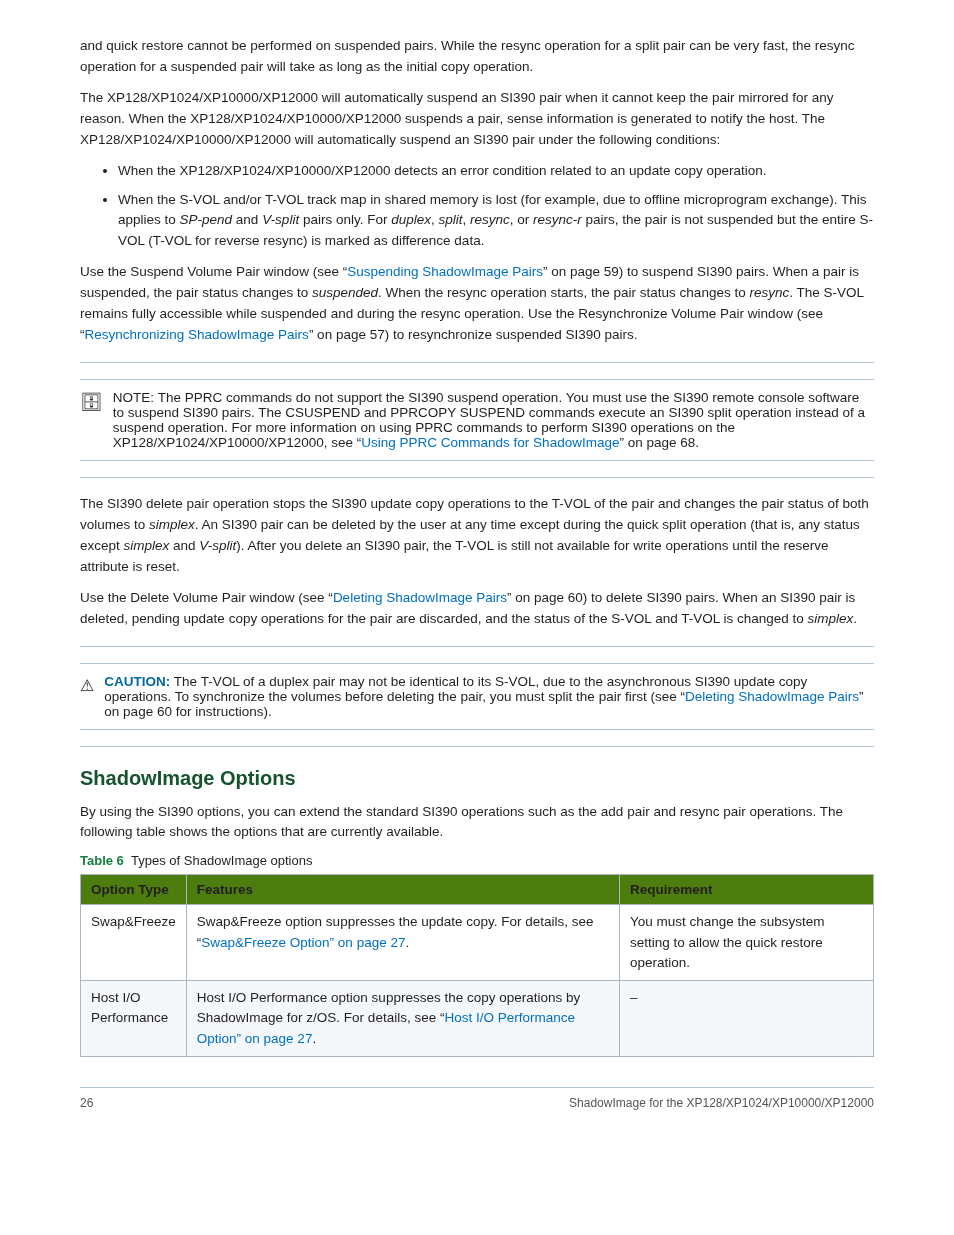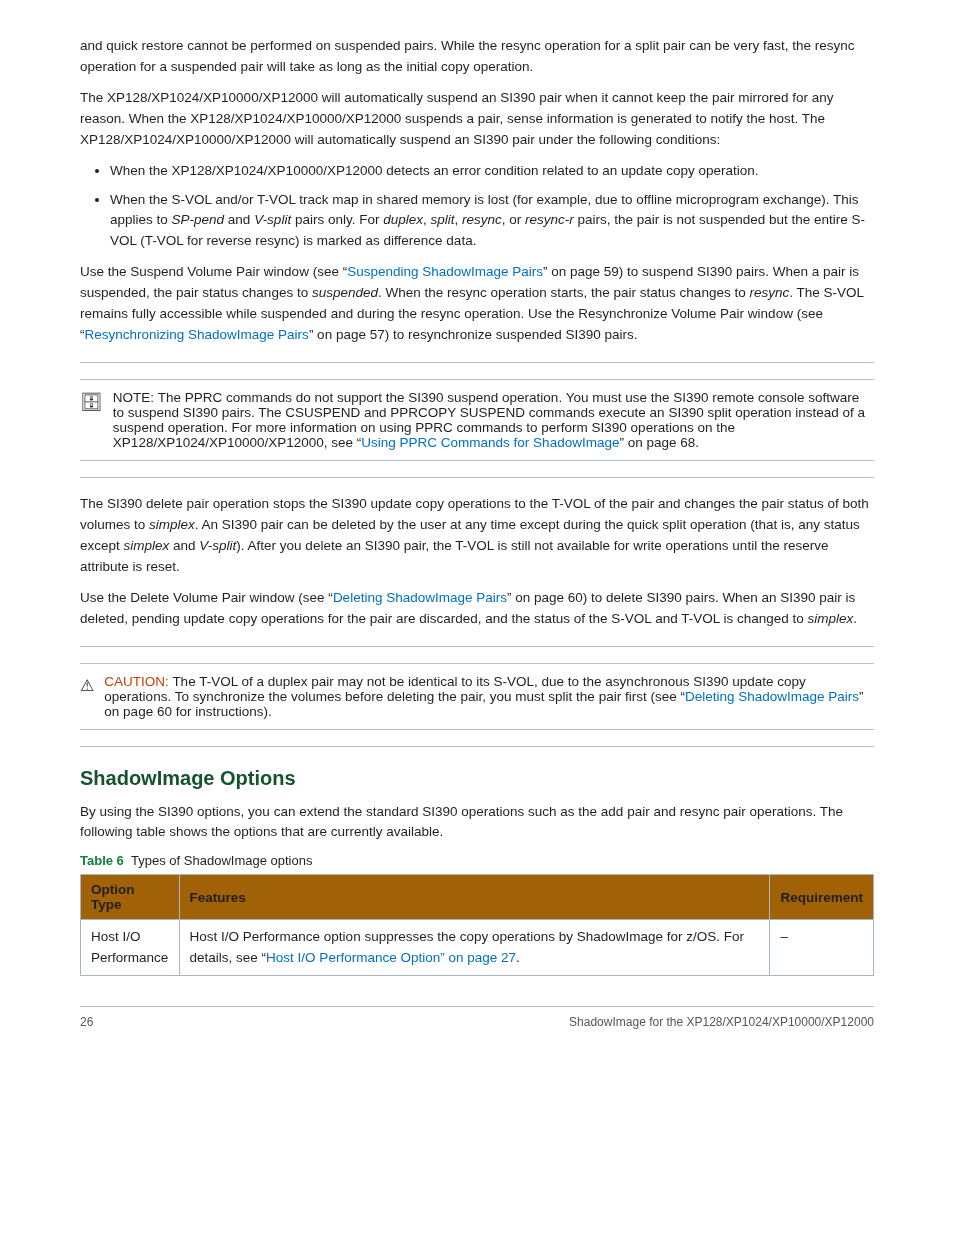--- a/index.html
+++ b/index.html
@@ -13,21 +13,21 @@
     }
     .page {
       padding: 36px 80px 40px 80px;
       max-width: 954px;
     }
     p {
       margin-bottom: 10px;
       line-height: 1.55;
     }
     .bullet-list {
-      margin: 8px 0 10px 30px;
+      margin: 8px 0 10px 38px;
       list-style: disc;
     }
     .bullet-list li {
       margin-bottom: 8px;
       line-height: 1.55;
     }
     .link {
       color: #0070c0;
       text-decoration: none;
     }
@@ -64,22 +64,22 @@
       display: flex;
       gap: 10px;
       align-items: flex-start;
     }
     .caution-icon {
       font-size: 16px;
       flex-shrink: 0;
       margin-top: 2px;
     }
     .caution-label {
-      font-weight: normal;
-      color: #c2410c;
+      font-weight: bold;
+      color: #0369a1;
     }
     .section-heading {
       color: #0070c0;
       font-size: 15px;
       font-weight: bold;
       margin: 18px 0 10px 0;
     }
     .main-heading {
       color: #14532d;
       font-size: 20px;
@@ -95,21 +95,21 @@
       font-weight: bold;
       color: #15803d;
     }
     table.options-table {
       width: 100%;
       border-collapse: collapse;
       margin-top: 6px;
       font-size: 13.5px;
     }
     table.options-table th {
-      background: #a16207;
+      background: #4d7c0f;
       border: 1px solid #aab6c2;
       padding: 7px 10px;
       text-align: left;
       font-weight: bold;
       color: #231f20;
     }
     table.options-table td {
       border: 1px solid #aab6c2;
       padding: 7px 10px;
       vertical-align: top;
@@ -200,20 +200,27 @@
   <table class="options-table">
     <thead>
       <tr>
         <th>Option Type</th>
         <th>Features</th>
         <th>Requirement</th>
       </tr>
     </thead>
     <tbody>
 
+      <tr>
+        <td>Swap&amp;Freeze</td>
+        <td>
+          Swap&amp;Freeze option suppresses the update copy. For details, see “<a class="link" href="#">Swap&amp;Freeze Option” on page 27</a>.
+        </td>
+        <td>You must change the subsystem setting to allow the quick restore operation.</td>
+      </tr>
 
       <tr>
         <td>Host I/O<br>Performance</td>
         <td>
           Host I/O Performance option suppresses the copy operations by ShadowImage for z/OS. For details, see “<a class="link" href="#">Host I/O Performance Option” on page 27</a>.
         </td>
         <td>–</td>
       </tr>
     </tbody>
   </table>

